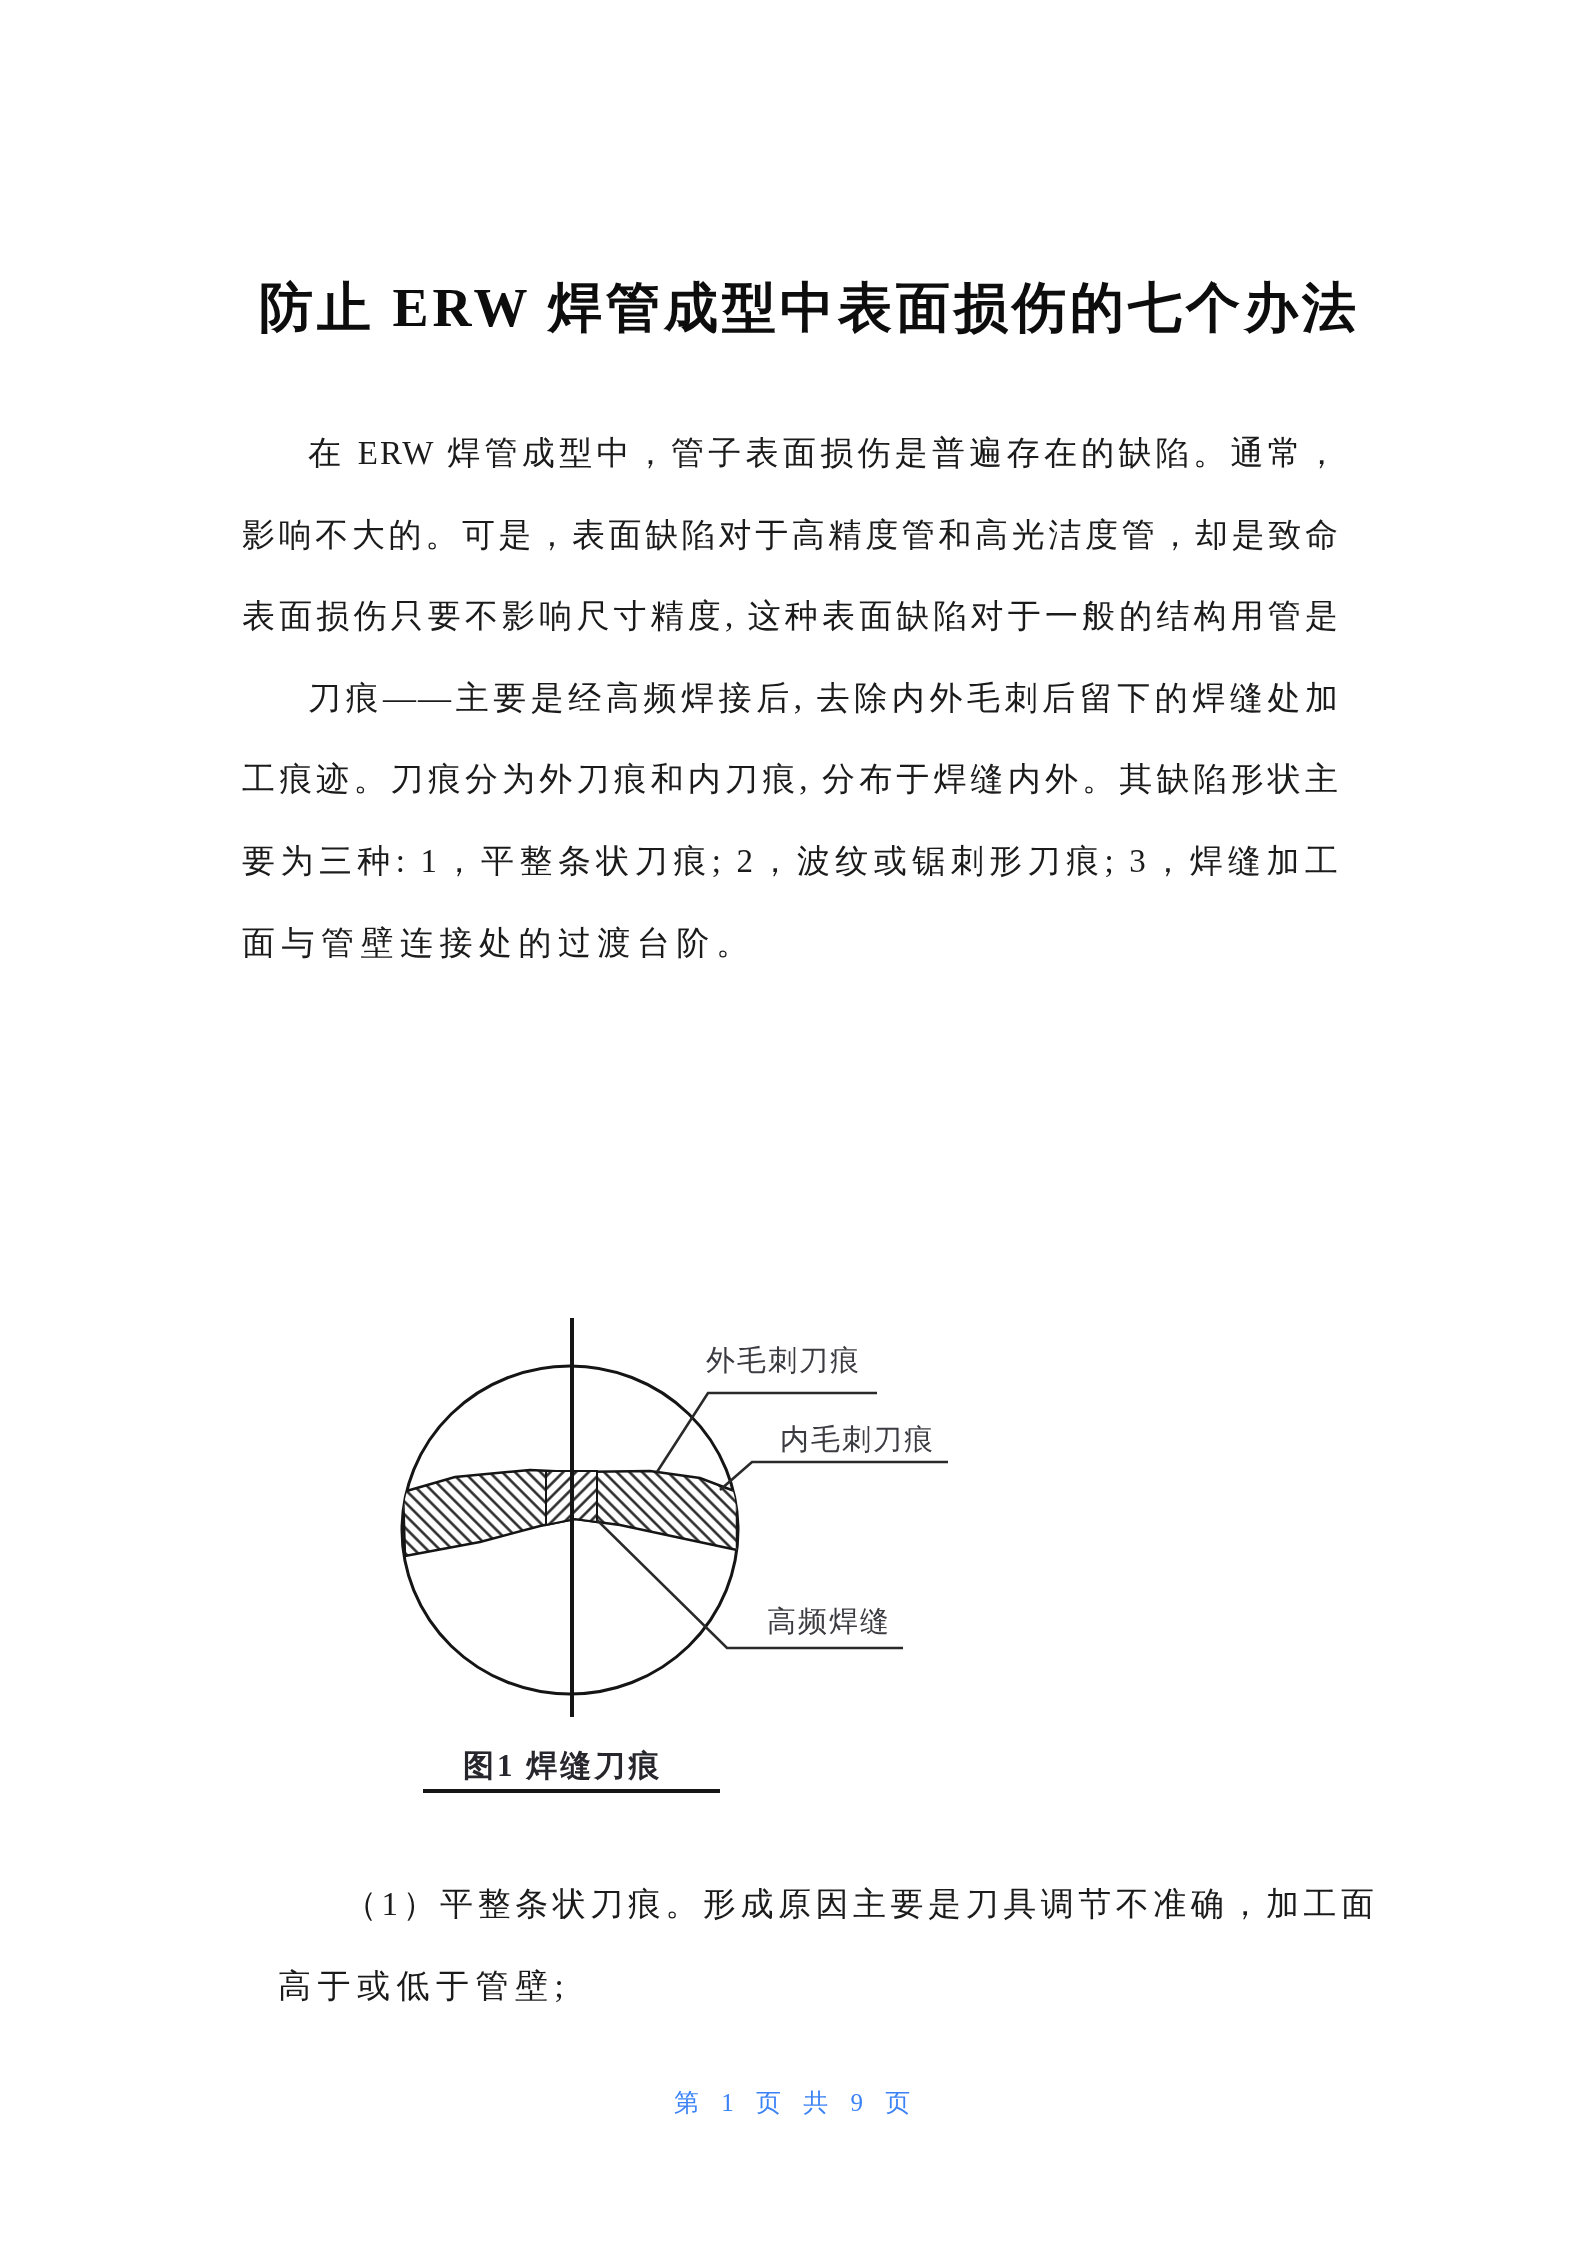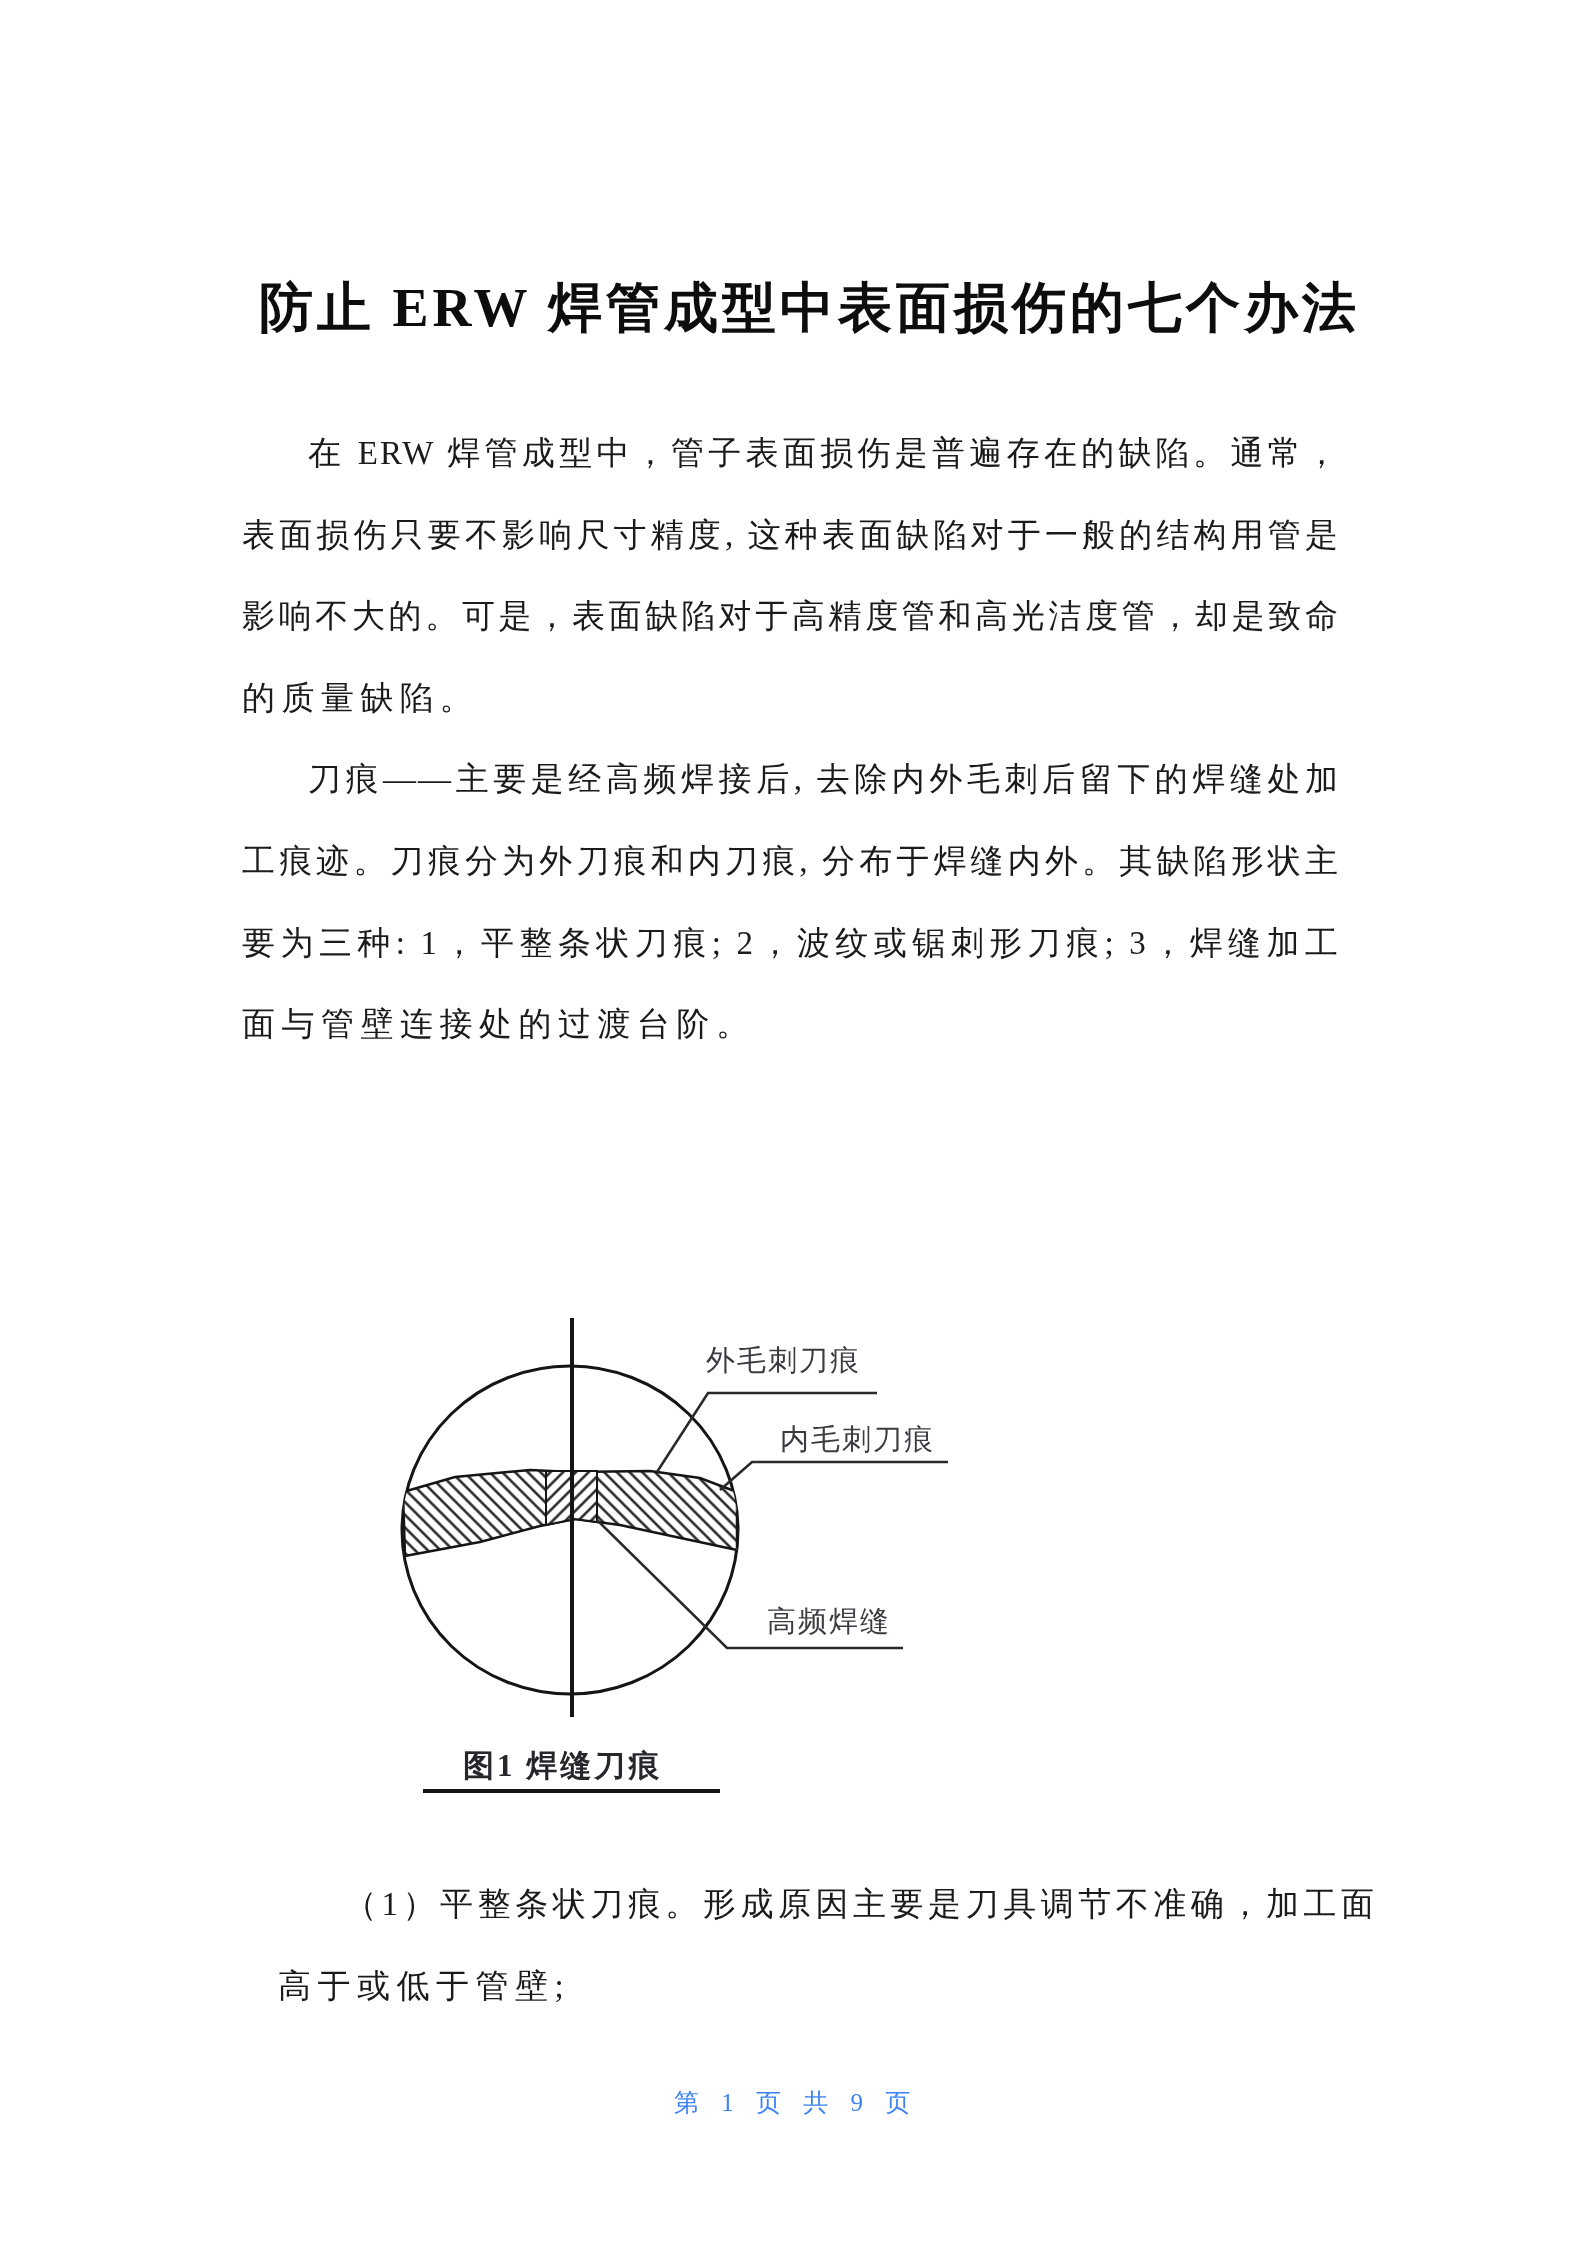--- a/index.html
+++ b/index.html
@@ -54,23 +54,22 @@
 </style>
 </head>
 <body>
 
 <div class="page">
 
   <h1 class="title">防止 ERW 焊管成型中表面损伤的七个办法</h1>
 
   <div class="body-section section-0" id="section-0">
       <div class="line fill indent">在 ERW 焊管成型中，管子表面损伤是普遍存在的缺陷。通常，</div>
+      <div class="line fill">影响不大的。可是，表面缺陷对于高精度管和高光洁度管，却是致命</div>
       <div class="line fill">表面损伤只要不影响尺寸精度, 这种表面缺陷对于一般的结构用管是</div>
-      <div class="line fill">影响不大的。可是，表面缺陷对于高精度管和高光洁度管，却是致命</div>
-      <div class="line">的质量缺陷。</div>
       <div class="line fill indent">刀痕——主要是经高频焊接后, 去除内外毛刺后留下的焊缝处加</div>
       <div class="line fill">工痕迹。刀痕分为外刀痕和内刀痕, 分布于焊缝内外。其缺陷形状主</div>
       <div class="line fill">要为三种: 1，平整条状刀痕; 2，波纹或锯刺形刀痕; 3，焊缝加工</div>
       <div class="line">面与管壁连接处的过渡台阶。</div>
     </div>
 
   <svg class="figure-svg" width="600" height="492" viewBox="0 0 600 492">
     <defs>
       <pattern id="hatchFwd" patternUnits="userSpaceOnUse" width="9" height="9" patternTransform="rotate(-45)">
         <rect width="9" height="9" fill="#ffffff"></rect>

